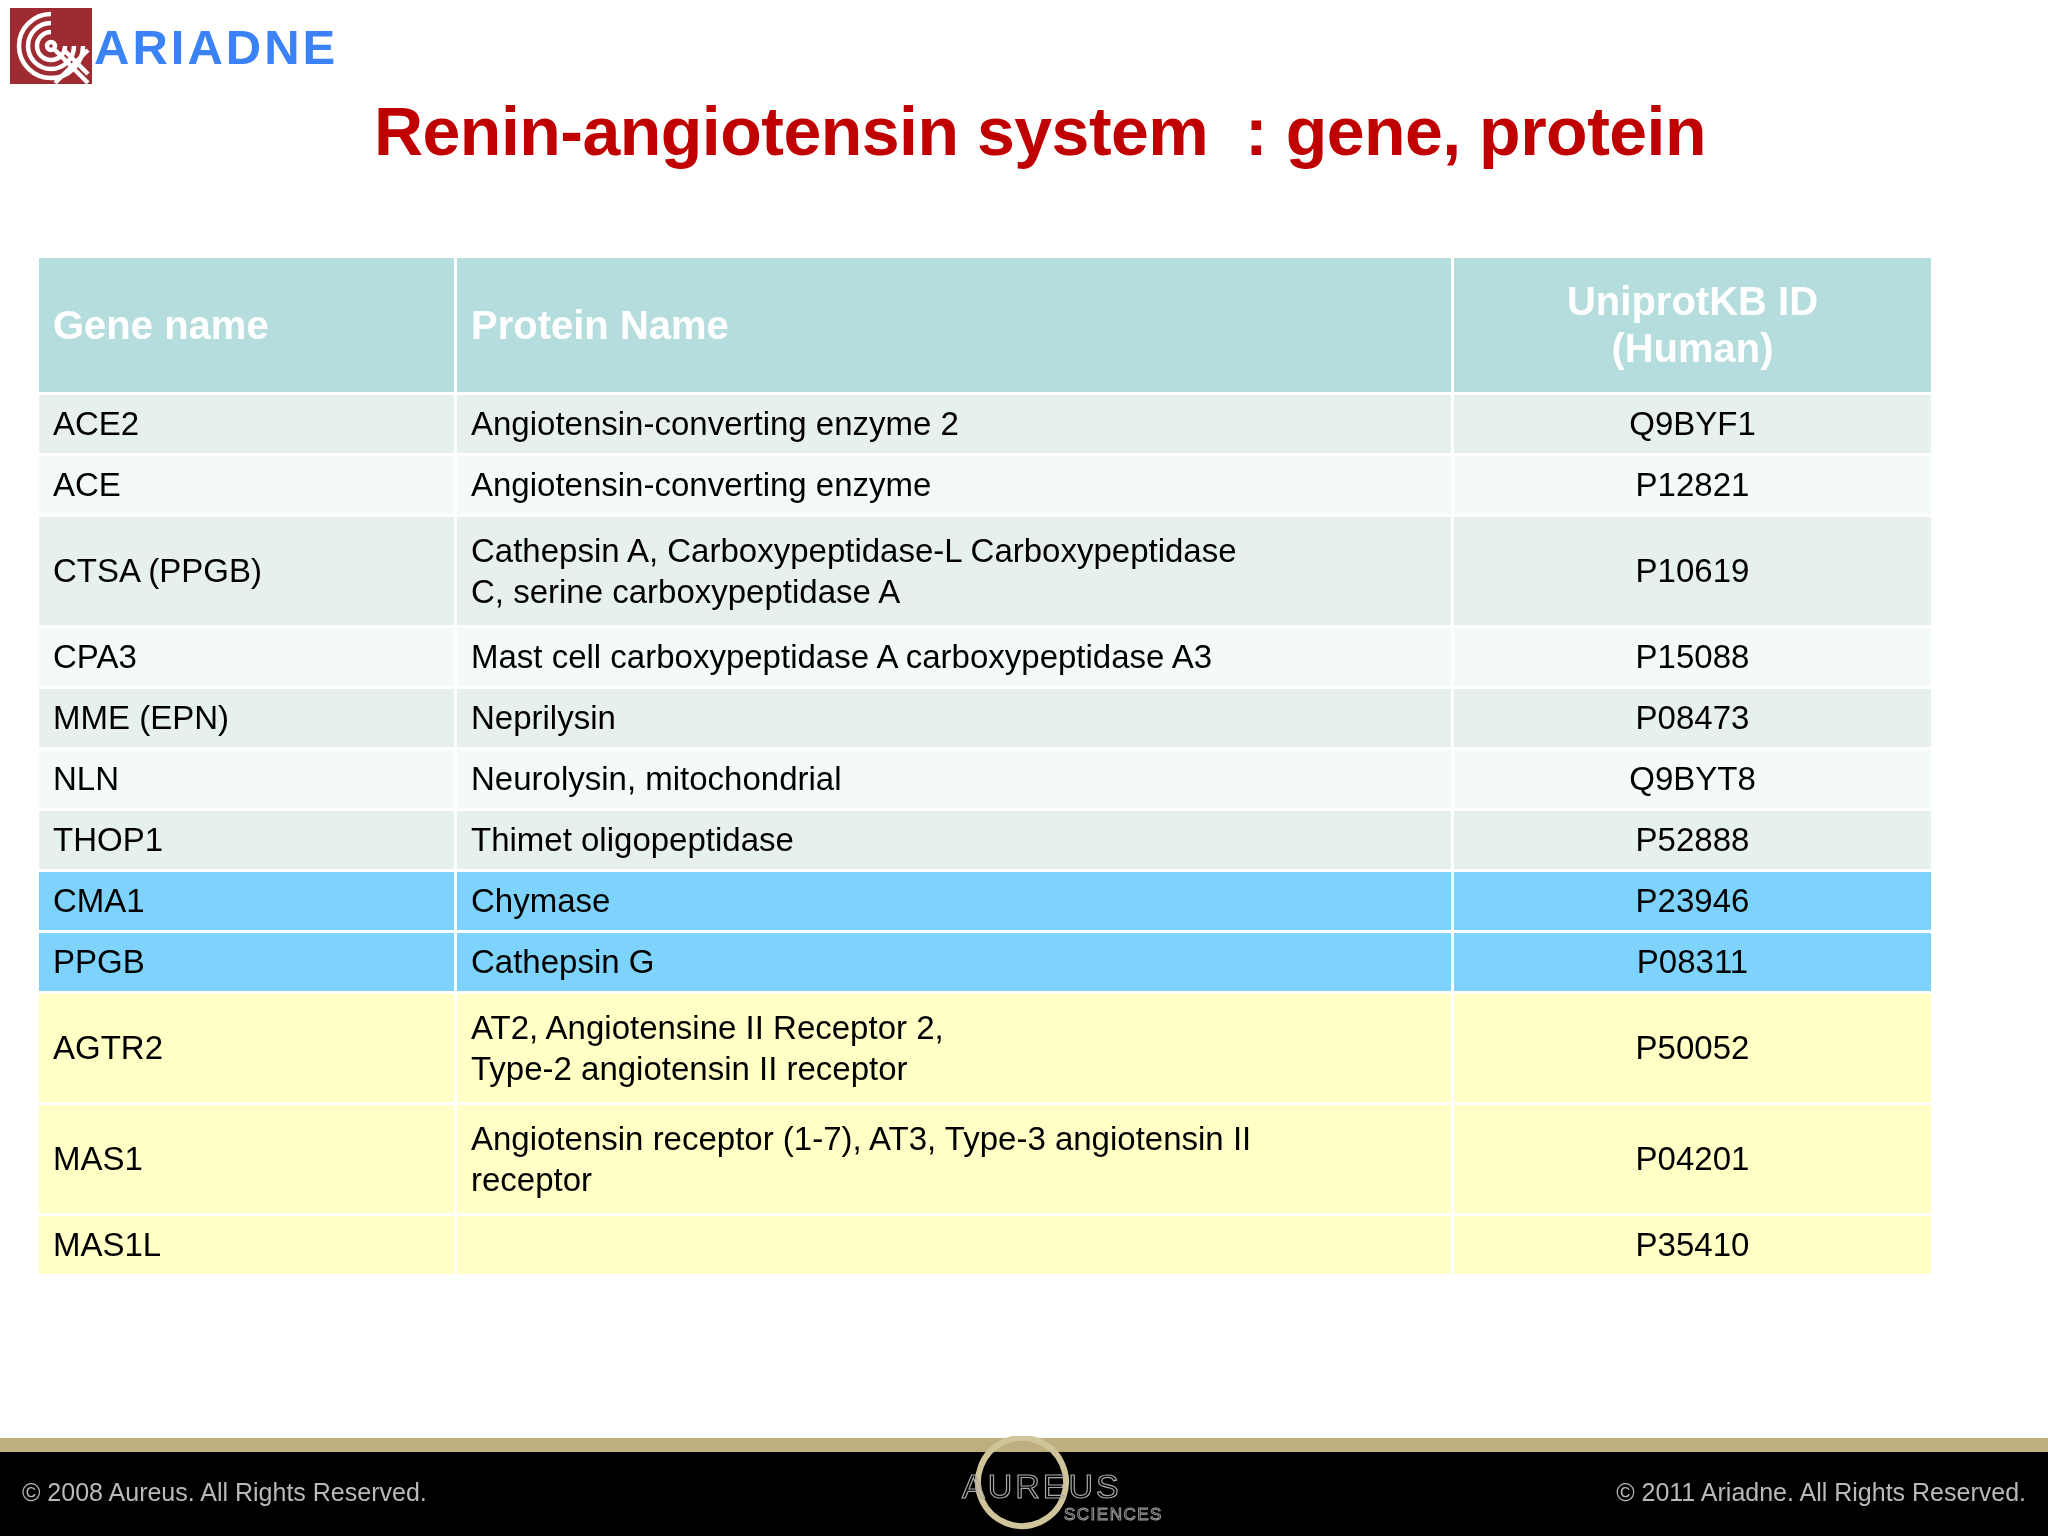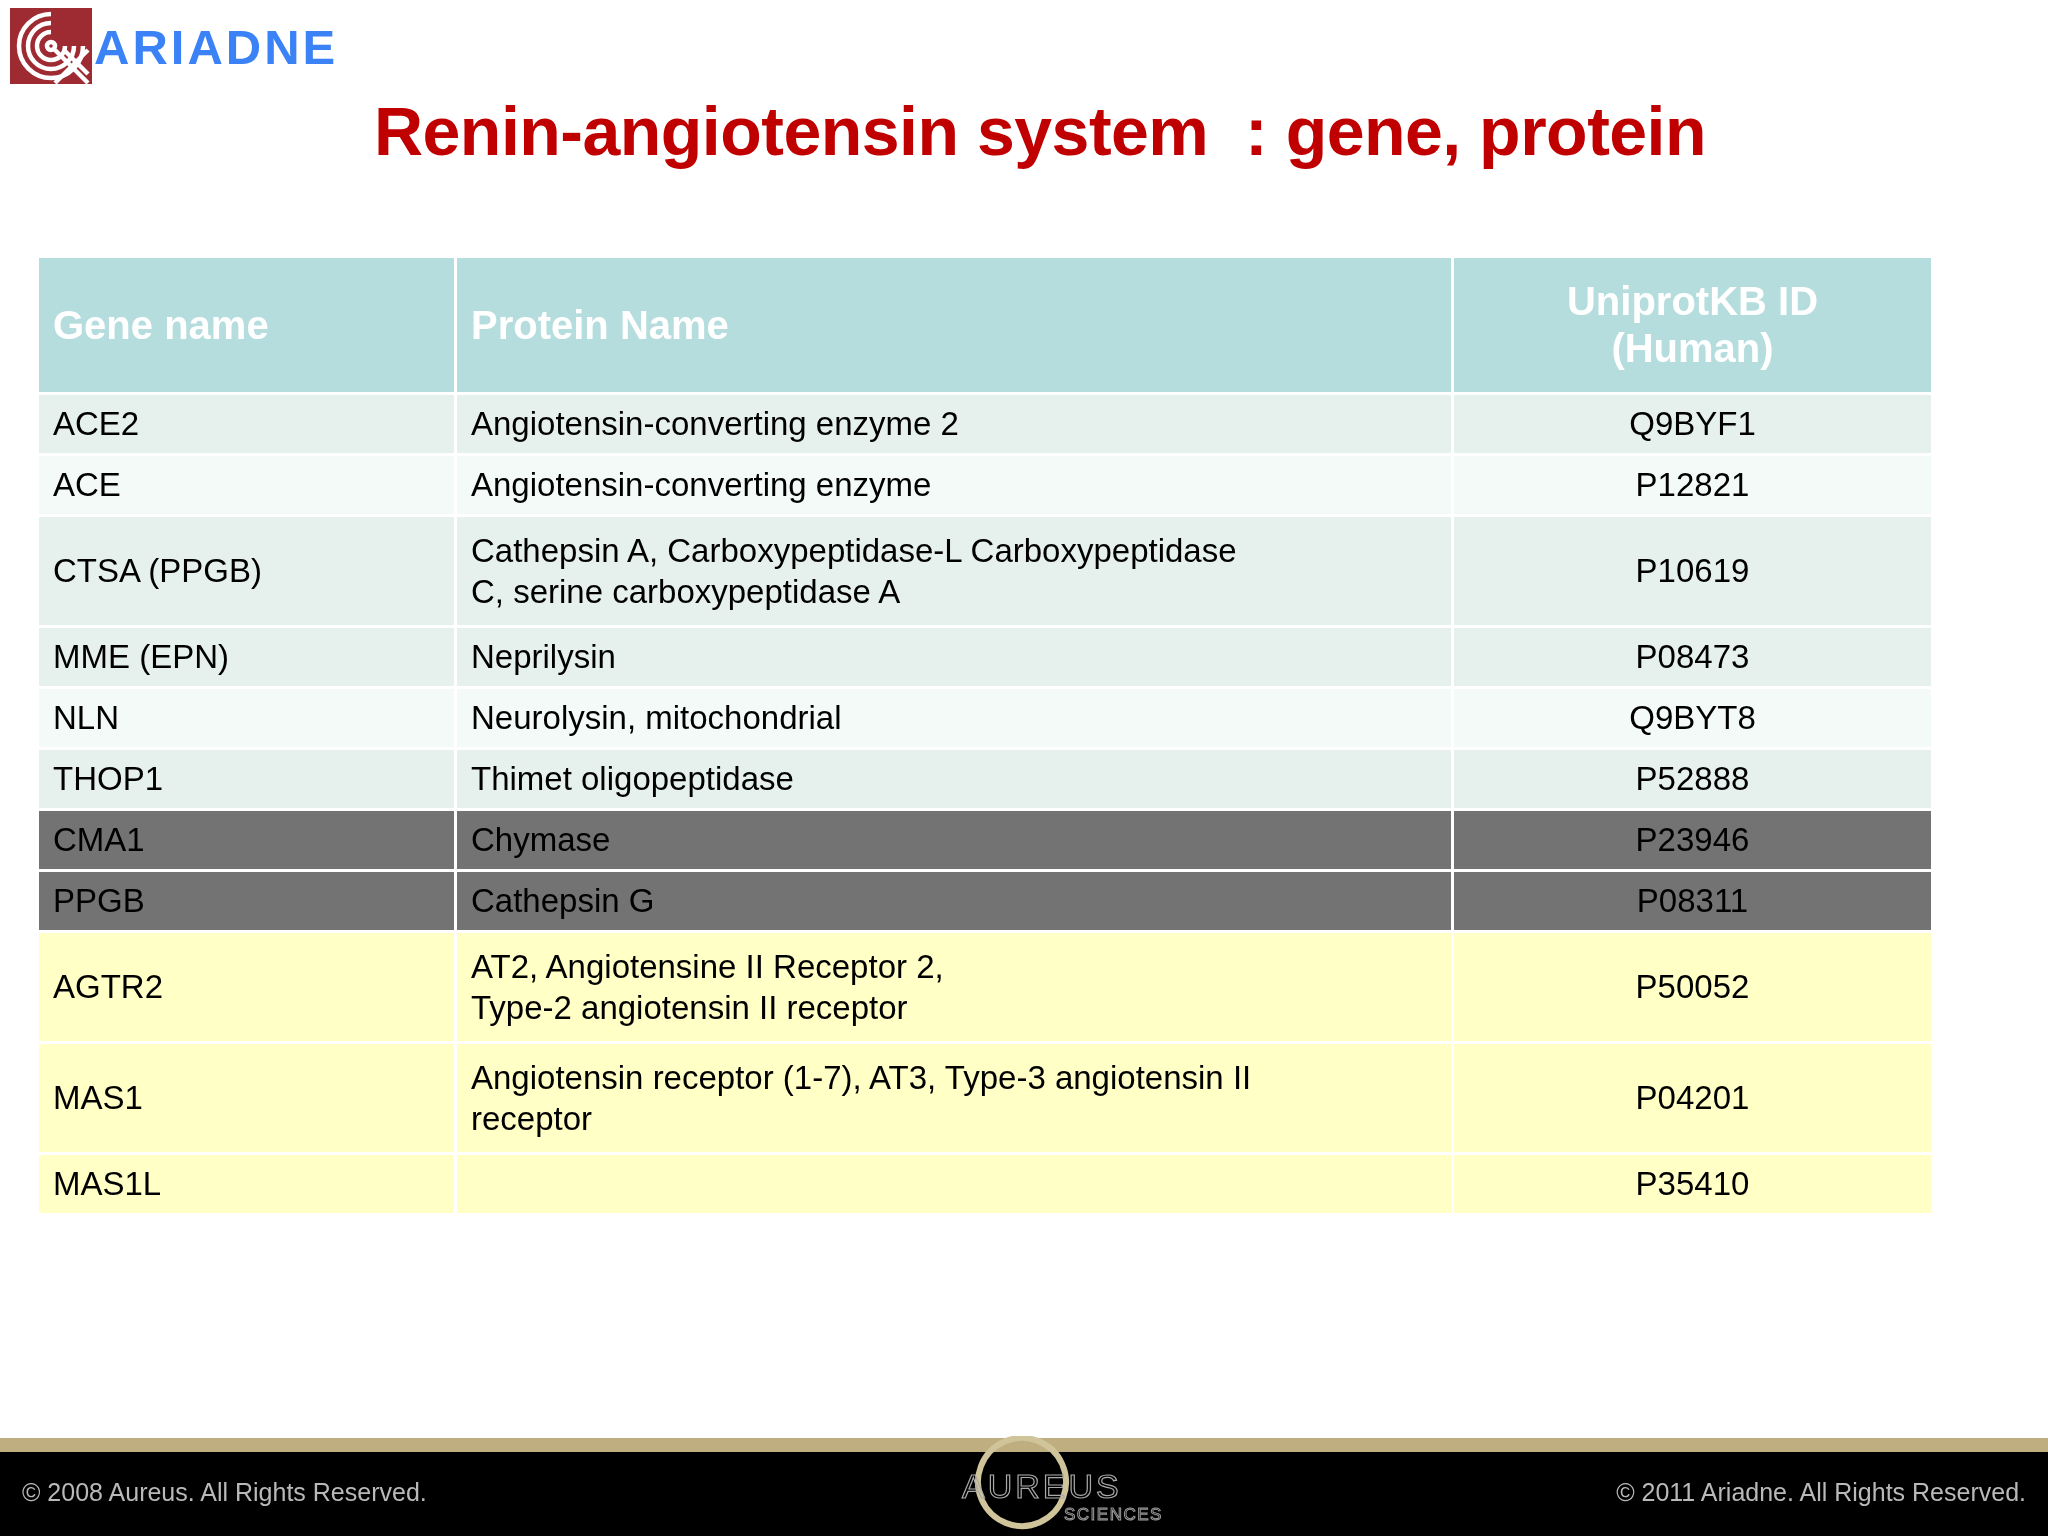--- a/index.html
+++ b/index.html
@@ -92,21 +92,21 @@
     color: #000000;
     font-weight: normal;
     line-height: 1.25;
   }
   tbody td.gene { text-align: left; }
   tbody td.prot { text-align: left; }
   tbody td.uid  { text-align: center; }
 
   tr.tint-a td { background: #e6f0ed; }
   tr.tint-b td { background: #f3faf8; }
-  tr.tint-purple td { background: #737373; }
+  tr.tint-purple td { background: #7dd3fc; }
   tr.tint-yellow td { background: #ffffc6; }
 
   tr.h1 td { height: 58px; }
   tr.h2 td { height: 108px; }
 
   
   #footer {
     position: absolute;
     left: 0; bottom: 0;
     width: 2048px;
@@ -183,20 +183,25 @@
       <tr class="tint-b h1">
         <td class="gene">ACE</td>
         <td class="prot"><span>Angiotensin-converting enzyme</span></td>
         <td class="uid">P12821</td>
       </tr>
       <tr class="tint-a h2">
         <td class="gene">CTSA (PPGB)</td>
         <td class="prot"><span>Cathepsin A, Carboxypeptidase-L Carboxypeptidase</span><br><span>C, serine carboxypeptidase A</span></td>
         <td class="uid">P10619</td>
       </tr>
+      <tr class="tint-b h1">
+        <td class="gene">CPA3</td>
+        <td class="prot"><span>Mast cell carboxypeptidase A carboxypeptidase A3</span></td>
+        <td class="uid">P15088</td>
+      </tr>
       <tr class="tint-a h1">
         <td class="gene">MME (EPN)</td>
         <td class="prot"><span>Neprilysin</span></td>
         <td class="uid">P08473</td>
       </tr>
       <tr class="tint-b h1">
         <td class="gene">NLN</td>
         <td class="prot"><span>Neurolysin, mitochondrial</span></td>
         <td class="uid">Q9BYT8</td>
       </tr>

